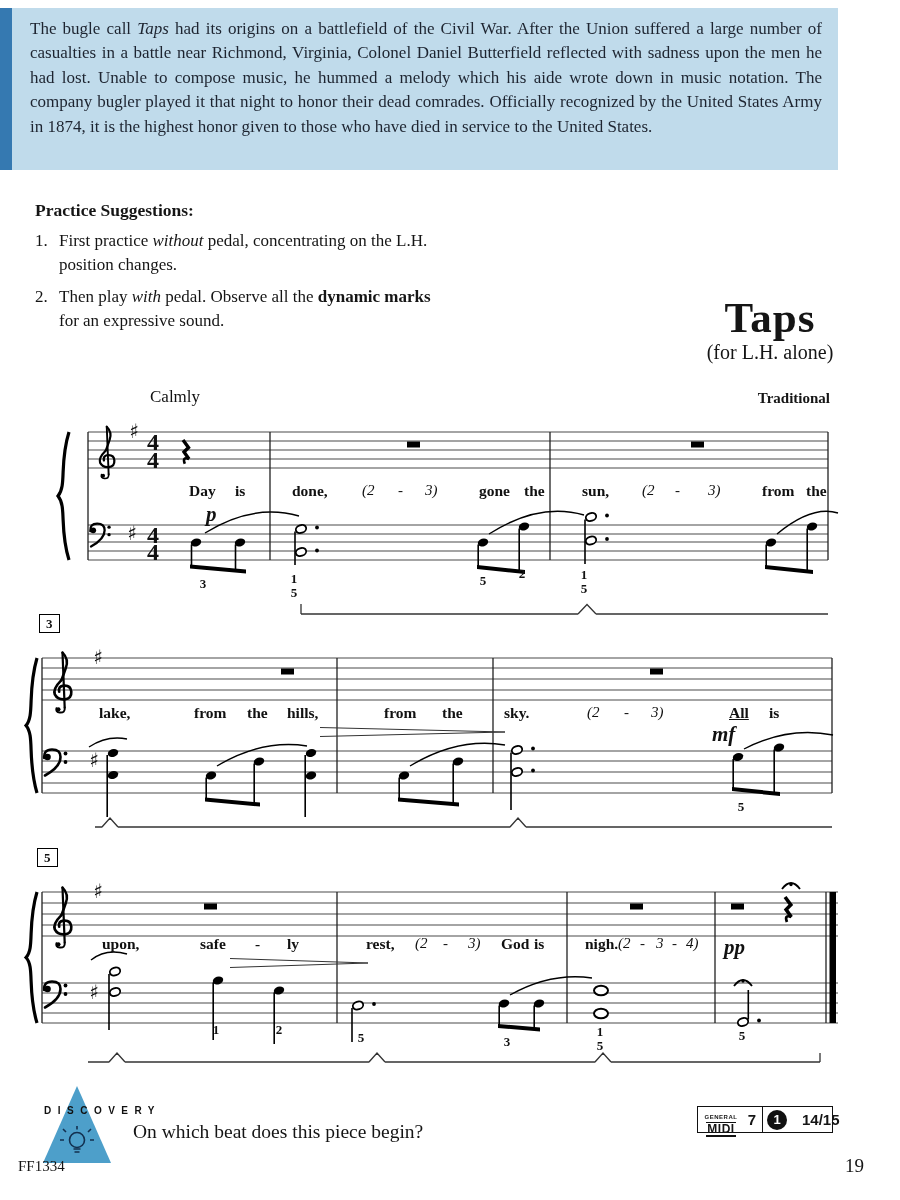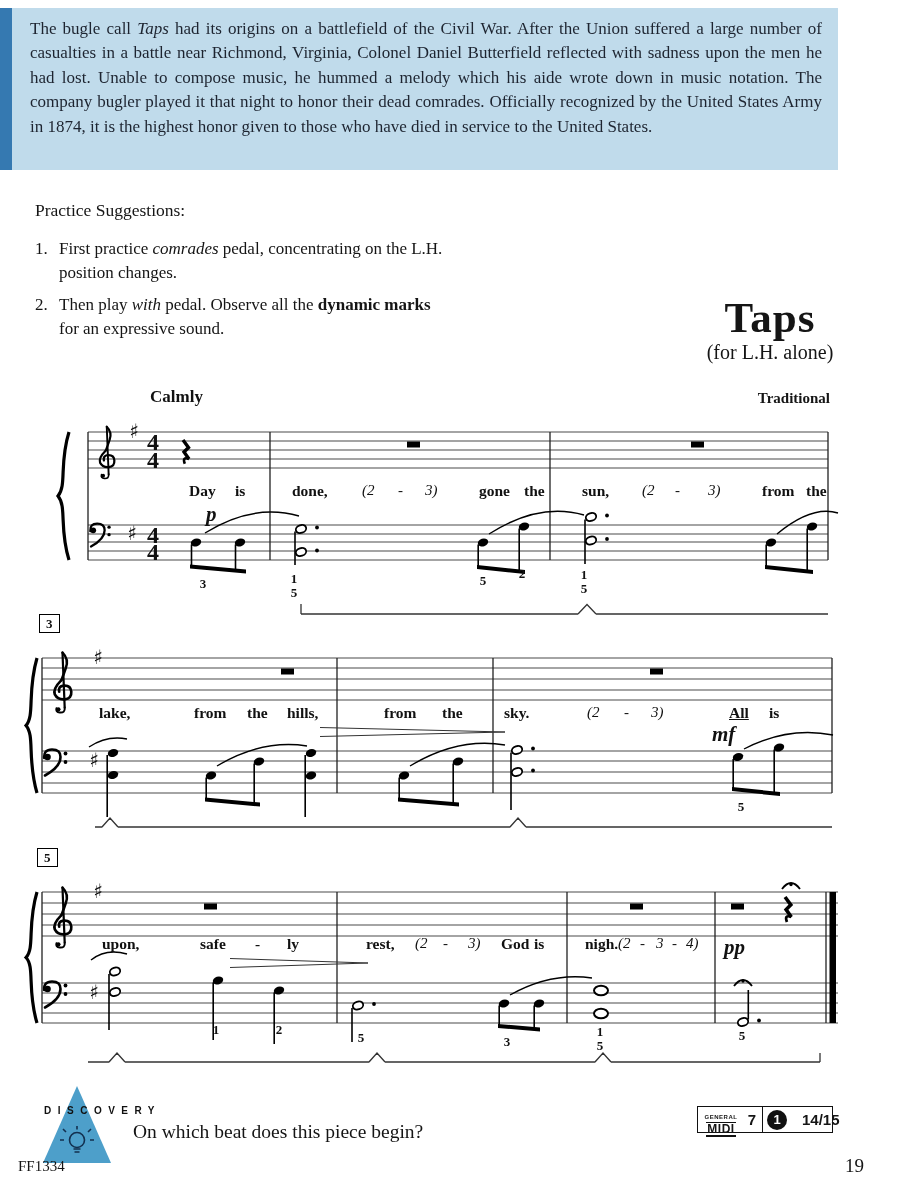--- a/index.html
+++ b/index.html
@@ -7,21 +7,21 @@
          font-family:"Liberation Serif",serif;color:#151515;}
 
   
   .hist{position:absolute;left:0;top:8px;width:838px;height:162px;background:#c0dbeb;}
   .hist-bar{position:absolute;left:0;top:0;width:12px;height:100%;background:#3579b1;}
   .hist-text{position:absolute;left:30px;top:9px;width:792px;font-size:17px;line-height:1.435;
              text-align:justify;color:#1d2430;}
 
   
   .practice{position:absolute;left:35px;top:200px;width:460px;font-size:17px;}
-  .pr-head{font-weight:normal;font-size:17.5px;margin-bottom:16px;}
+  .pr-head{font-weight:bold;font-size:17.5px;margin-bottom:8px;}
   .pr-item{display:flex;width:412px;line-height:1.42;margin-bottom:8px;}
   .pr-num{width:24px;flex:none;}
 
   
   .title{position:absolute;left:655px;top:293px;width:230px;text-align:center;
          font-size:43px;font-weight:bold;letter-spacing:1px;}
   .subtitle{position:absolute;left:655px;top:341px;width:230px;text-align:center;font-size:20px;}
   .credit{position:absolute;left:630px;top:390px;width:200px;text-align:right;
           font-weight:bold;font-size:15px;}
 
@@ -36,21 +36,21 @@
 
   
   .mtx{position:absolute;white-space:nowrap;color:#111;font-family:"Liberation Serif",serif;}
   .lyr{font-weight:bold;font-size:15.5px;}
   .lyi{font-style:italic;font-size:15px;}
   .fing{font-weight:bold;font-size:13px;transform:translateX(-50%);}
   .dyn{font-weight:bold;font-style:italic;font-size:21px;}
   .ts{font-weight:bold;font-size:24px;line-height:1;transform:translateX(-50%);}
   .sharp{font-family:"DejaVu Sans",sans-serif;font-size:20px;line-height:1;transform:translateX(-50%);}
   .mnum{font-weight:bold;font-size:13px;border:1.5px solid #000;padding:0 6px;line-height:17px;background:#fff;}
-  .tempo{font-weight:bold;font-size:17px;}
+  .tempo{font-weight:normal;font-size:17px;}
 
   
   .disc-letters{position:absolute;left:44px;top:1105px;font-family:Liberation Sans, sans-serif;
                 font-weight:bold;font-size:10px;letter-spacing:6.5px;color:#101010;z-index:3;}
   .question{position:absolute;left:133px;top:1121px;font-size:19.5px;}
 
   
   .midi{position:absolute;left:697px;top:1106px;width:136px;height:27px;border:1.5px solid #111;
         display:flex;align-items:center;font-family:"Liberation Sans",sans-serif;box-sizing:border-box;}
   .gm{width:46px;text-align:center;line-height:1;flex:none;margin-top:12px;}
@@ -72,21 +72,21 @@
 
   <div class="hist">
     <div class="hist-bar"></div>
     <div class="hist-text"><span>The bugle call </span><em>Taps</em><span> had its origins on a battlefield of the Civil War. After the Union suffered a large number of casualties in a battle near Richmond, Virginia, Colonel Daniel Butterfield reflected with sadness upon the men he had lost. Unable to compose music, he hummed a melody which his aide wrote down in music notation. The company bugler played it that night to honor their dead comrades. Officially recognized by the United States Army in 1874, it is the highest honor given to those who have died in service to the United States.</span></div>
   </div>
 
   <div class="practice">
     <div class="pr-head">Practice Suggestions:</div>
     <div class="pr-item">
       <span class="pr-num">1.</span>
-      <span><span>First practice </span><em>comrades</em><span> pedal, concentrating on the L.H. position changes.</span></span>
+      <span><span>First practice </span><em>without</em><span> pedal, concentrating on the L.H. position changes.</span></span>
     </div>
     <div class="pr-item">
       <span class="pr-num">2.</span>
       <span><span>Then play </span><em>with</em><span> pedal. Observe all the </span><b>dynamic marks</b><span> for an expressive sound.</span></span>
     </div>
   </div>
 
   <div class="title">Taps</div>
   <div class="subtitle">(for L.H. alone)</div>
   <div class="credit">Traditional</div>

